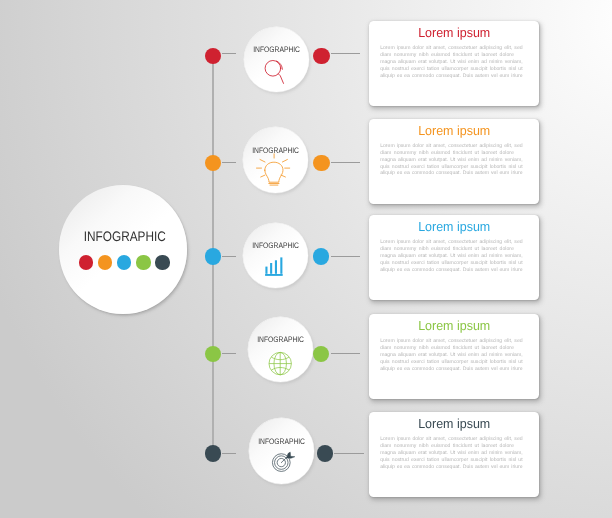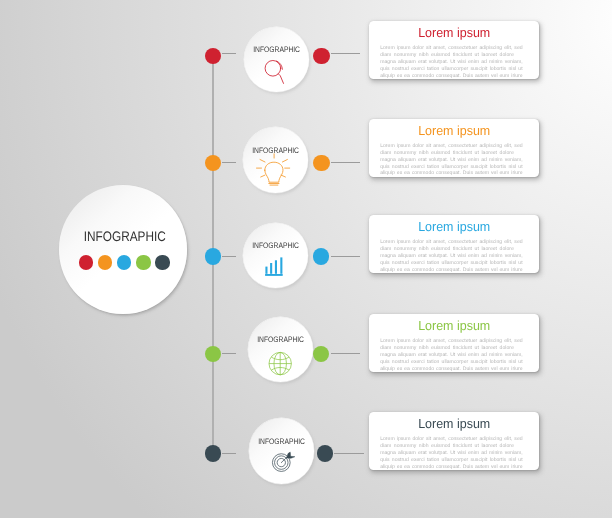--- a/index.html
+++ b/index.html
@@ -80,21 +80,21 @@
     transform:scaleX(.855);
   }
   .hub .hdots {
     position:absolute; left:2.8px; right:0; top:70.4px;
     display:flex; justify-content:center; gap:4.9px;
   }
   .hub .hdot { width:14.2px; height:14.2px; border-radius:50%; }
 
   
   .panel {
-    position:absolute; left:368.6px; width:170.4px; height:58px;
+    position:absolute; left:368.6px; width:170.4px; height:85px;
     border-radius:4.6px;
     background:#ffffff;
     box-shadow:
       1.4px 2.6px 5.0px rgba(105,105,105,.42),
       0.4px 0.8px 1.4px rgba(105,105,105,.26);
   }
   .panel .ptitle {
     position:absolute; left:0; right:0; top:5.1px; text-align:center;
     font-size:13.1px; line-height:13.1px;
     font-family:"Liberation Sans", sans-serif;

